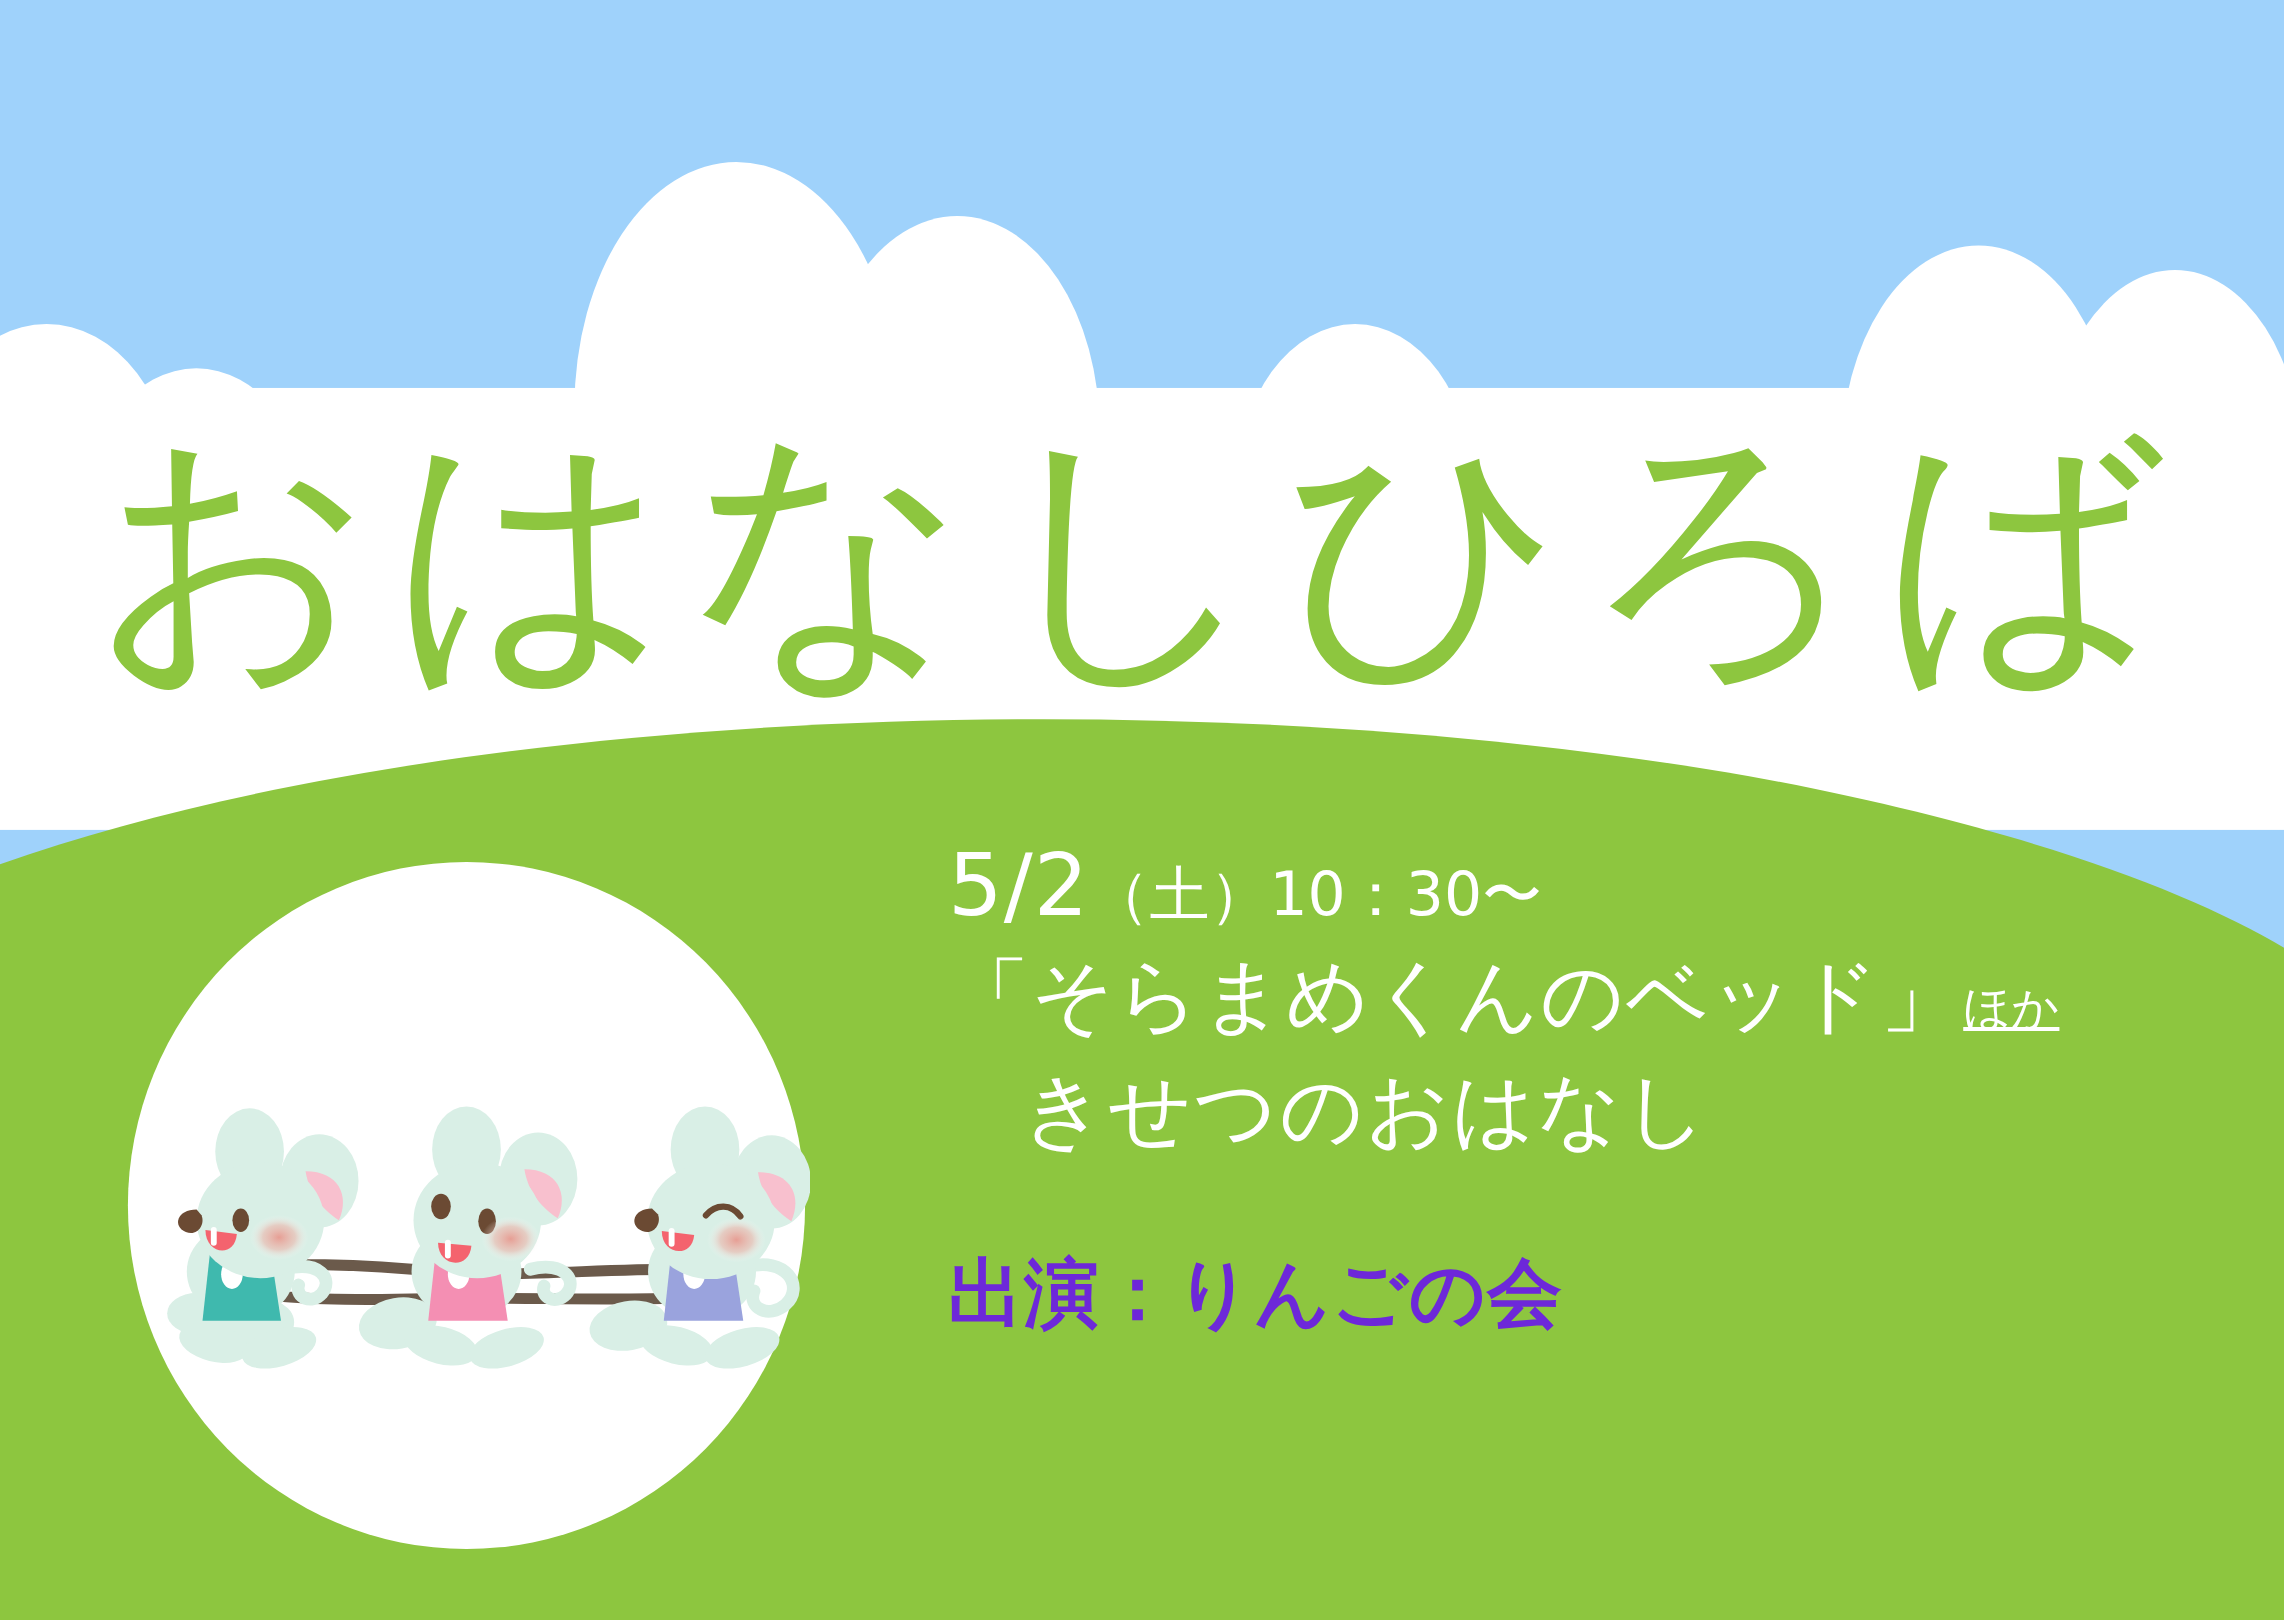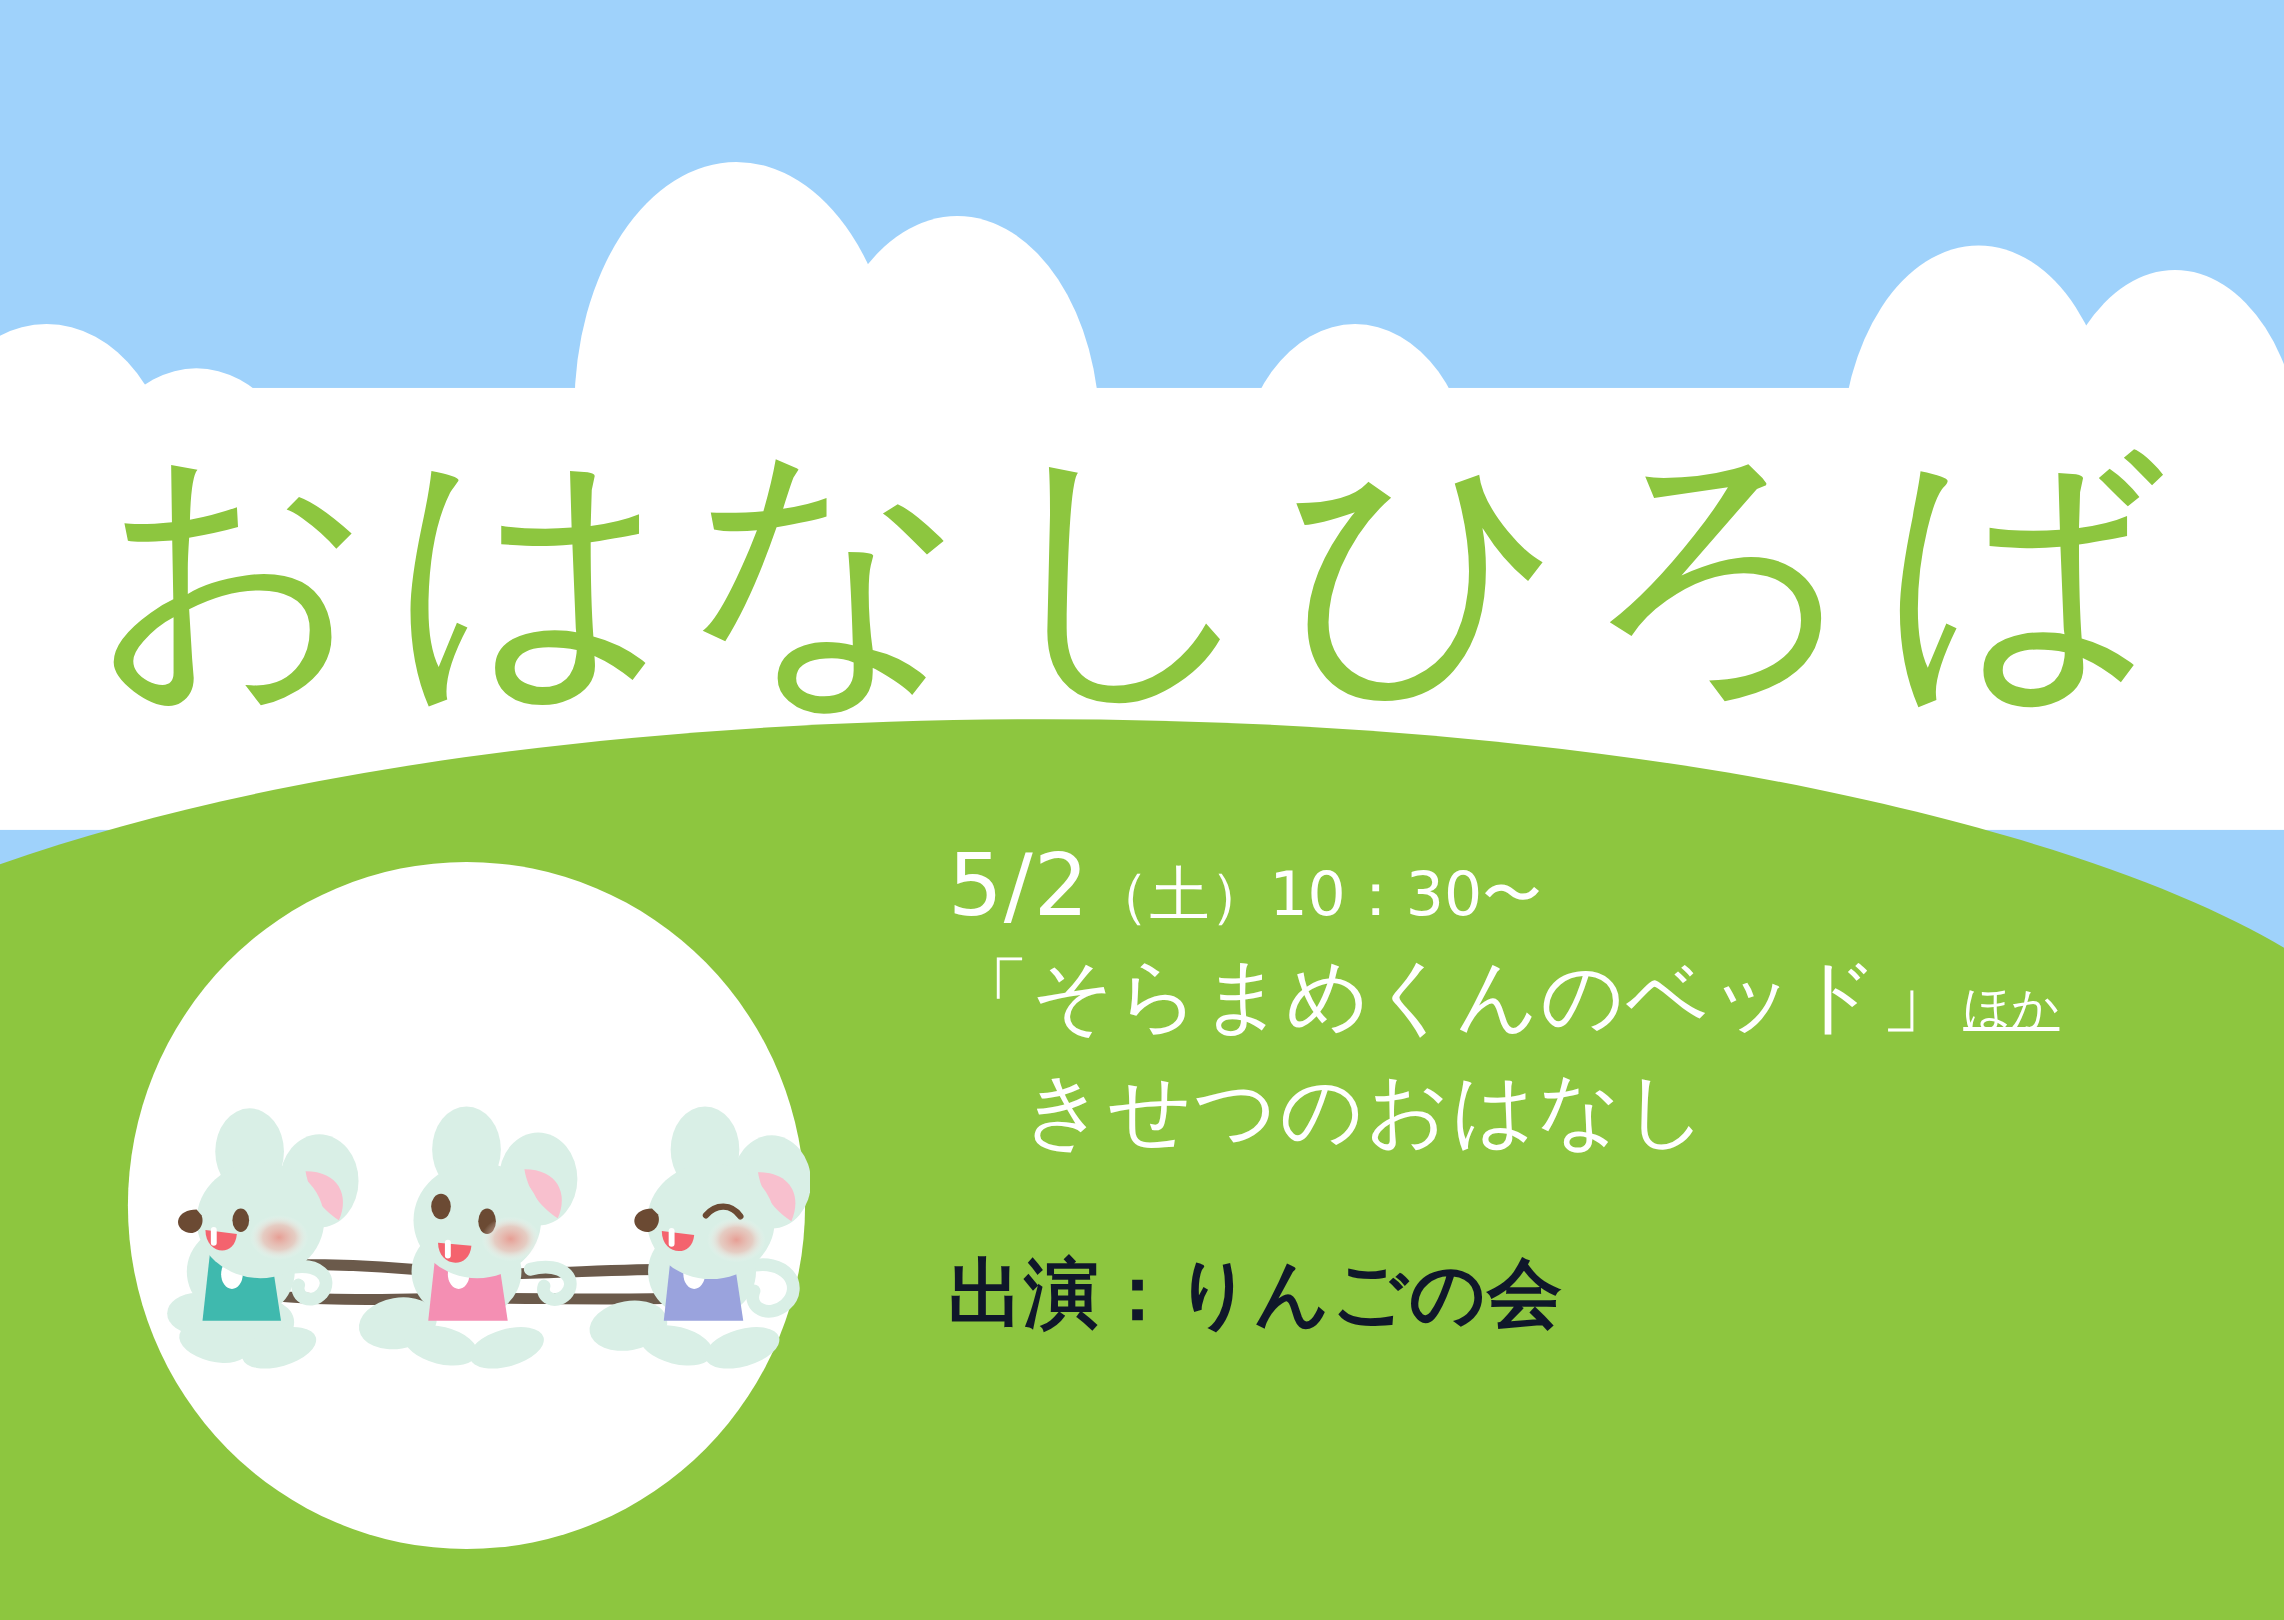--- a/index.html
+++ b/index.html
@@ -19,21 +19,21 @@
     inset:0;
     width:2284px;
     height:1621px;
     display:block;
   }
 
   
   #title{
     position:absolute;
     left:93px;
-    top:432px;
+    top:416px;
     width:2111px;
     font-size:275px;
     line-height:1;
     letter-spacing:16.7px;
     color:#8dc63f;
     font-weight:400;
     white-space:nowrap;
     font-family:"DejaVu Sans",sans-serif;
   }
 
@@ -85,21 +85,21 @@
   .line-season{
     font-size:82px;
     line-height:1.30;
     letter-spacing:2px;
     margin-top:7px;
     padding-left:74px;
   }
 
   .footer{
     margin-top:78px;
-    color:#0f172a;
+    color:#6d28d9;
     font-size:75px;
     line-height:1.40;
     letter-spacing:1px;
     font-weight:700;
   }
   .footer .row{ white-space:nowrap; }
 </style>
 </head>
 <body>
 

